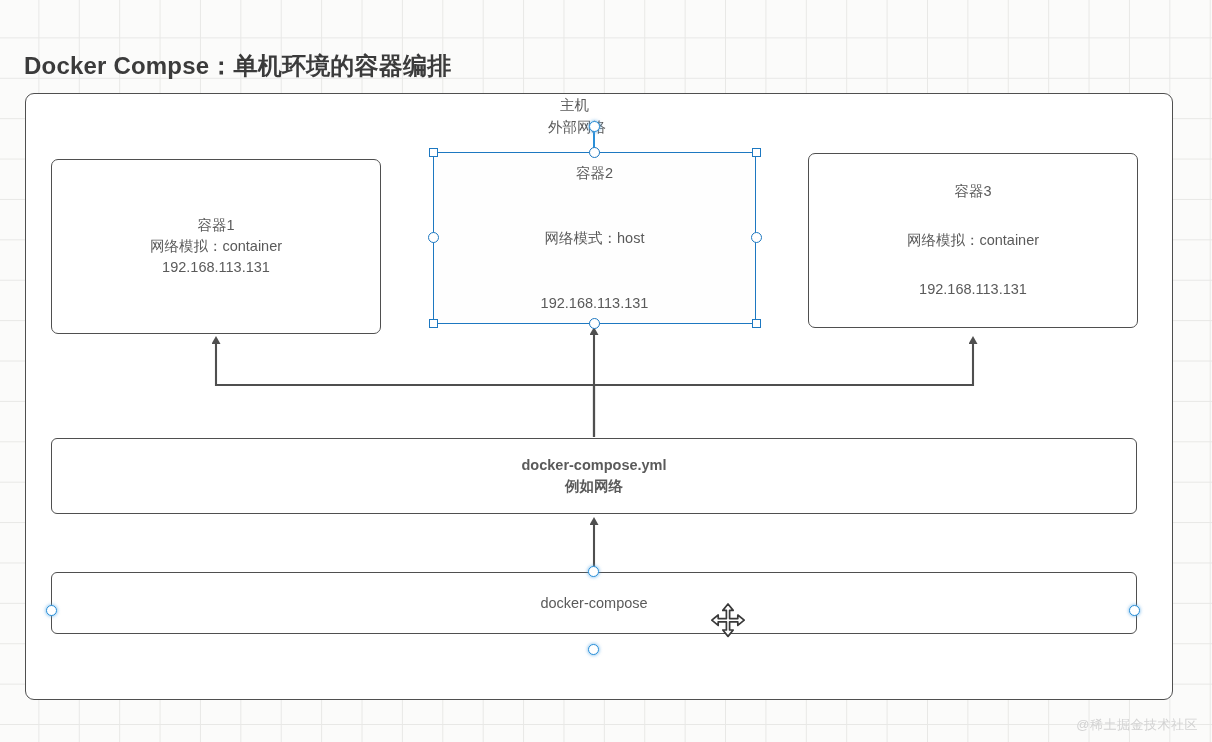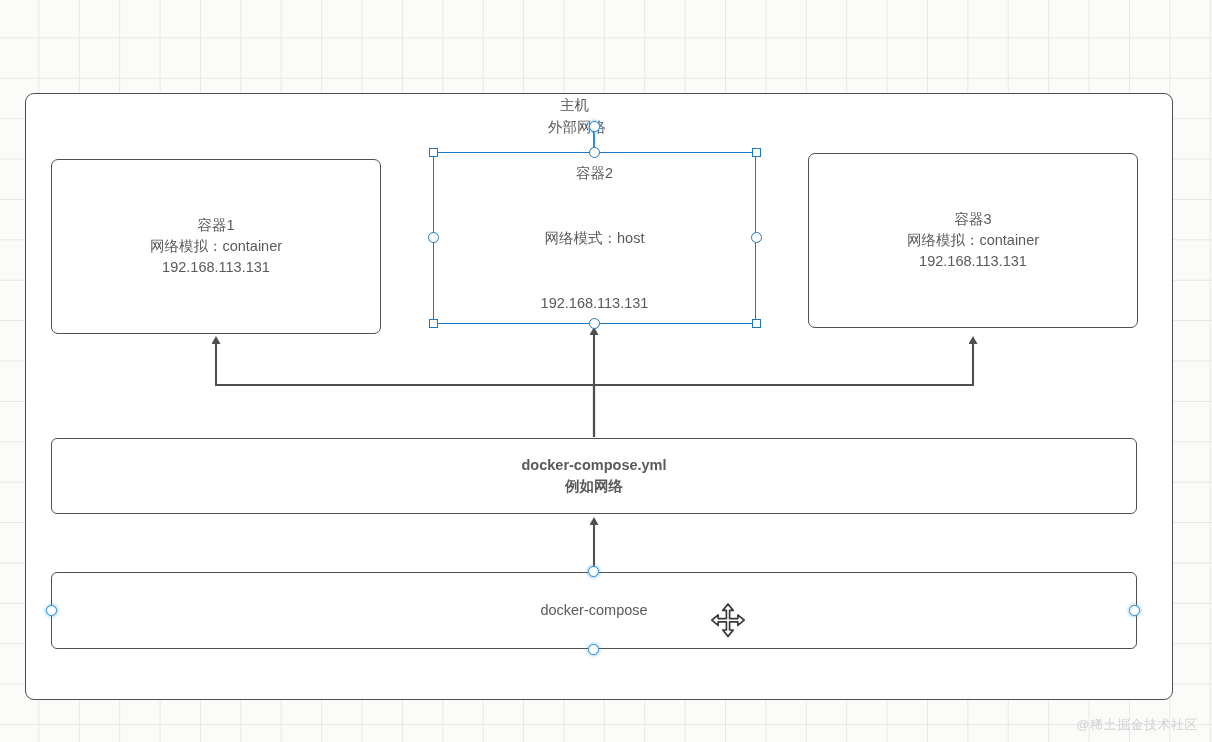--- a/index.html
+++ b/index.html
@@ -62,21 +62,21 @@
     height: 607px;
     border-radius: 9px;
     background: #ffffff;
   }
 
   .container-box {
     width: 330px;
     height: 175px;
   }
   #container-1 { left: 51px;  top: 159px; }
-  #container-3 { left: 808px; top: 153px; }
+  #container-3 { left: 808px; top: 153px; gap: 28px; }
 
   
   #container-2 {
     left: 433px;
     top: 152px;
     width: 323px;
     height: 172px;
     border: 1.8px solid #1d78c1;
     border-radius: 0;
     background: #fefefe;
@@ -91,21 +91,21 @@
     height: 76px;
     border-radius: 6px;
     line-height: 21px;
     font-weight: bold;
   }
 
   #compose-box {
     left: 51px;
     top: 572px;
     width: 1086px;
-    height: 77px;
+    height: 62px;
     border-radius: 6px;
   }
 
   .node-line { display: block; white-space: nowrap; }
   .node-line.small { font-size: 14px; }
 
   
   .free-label {
     position: absolute;
     color: #5a5a5a;
@@ -177,20 +177,21 @@
     color: #d2d2d2;
     white-space: nowrap;
     letter-spacing: 0.5px;
   }
 </style>
 </head>
 <body>
 
 <div id="canvas">
 
+  <div class="diagram-title">Docker Compse：单机环境的容器编排</div>
 
   <div class="node" id="host-frame"></div>
 
   <div class="free-label" id="host-label">主机</div>
   <div class="free-label" id="extnet-label">外部网络</div>
 
   <svg id="wires" viewBox="0 0 1212 742" xmlns="http://www.w3.org/2000/svg">
     <defs>
       <marker id="arrowhead" markerWidth="8" markerHeight="9" refX="1" refY="4.5" orient="auto" markerUnits="userSpaceOnUse">
         <path d="M0,0 L8,4.5 L0,9 z" fill="#4f4f4f"></path>

